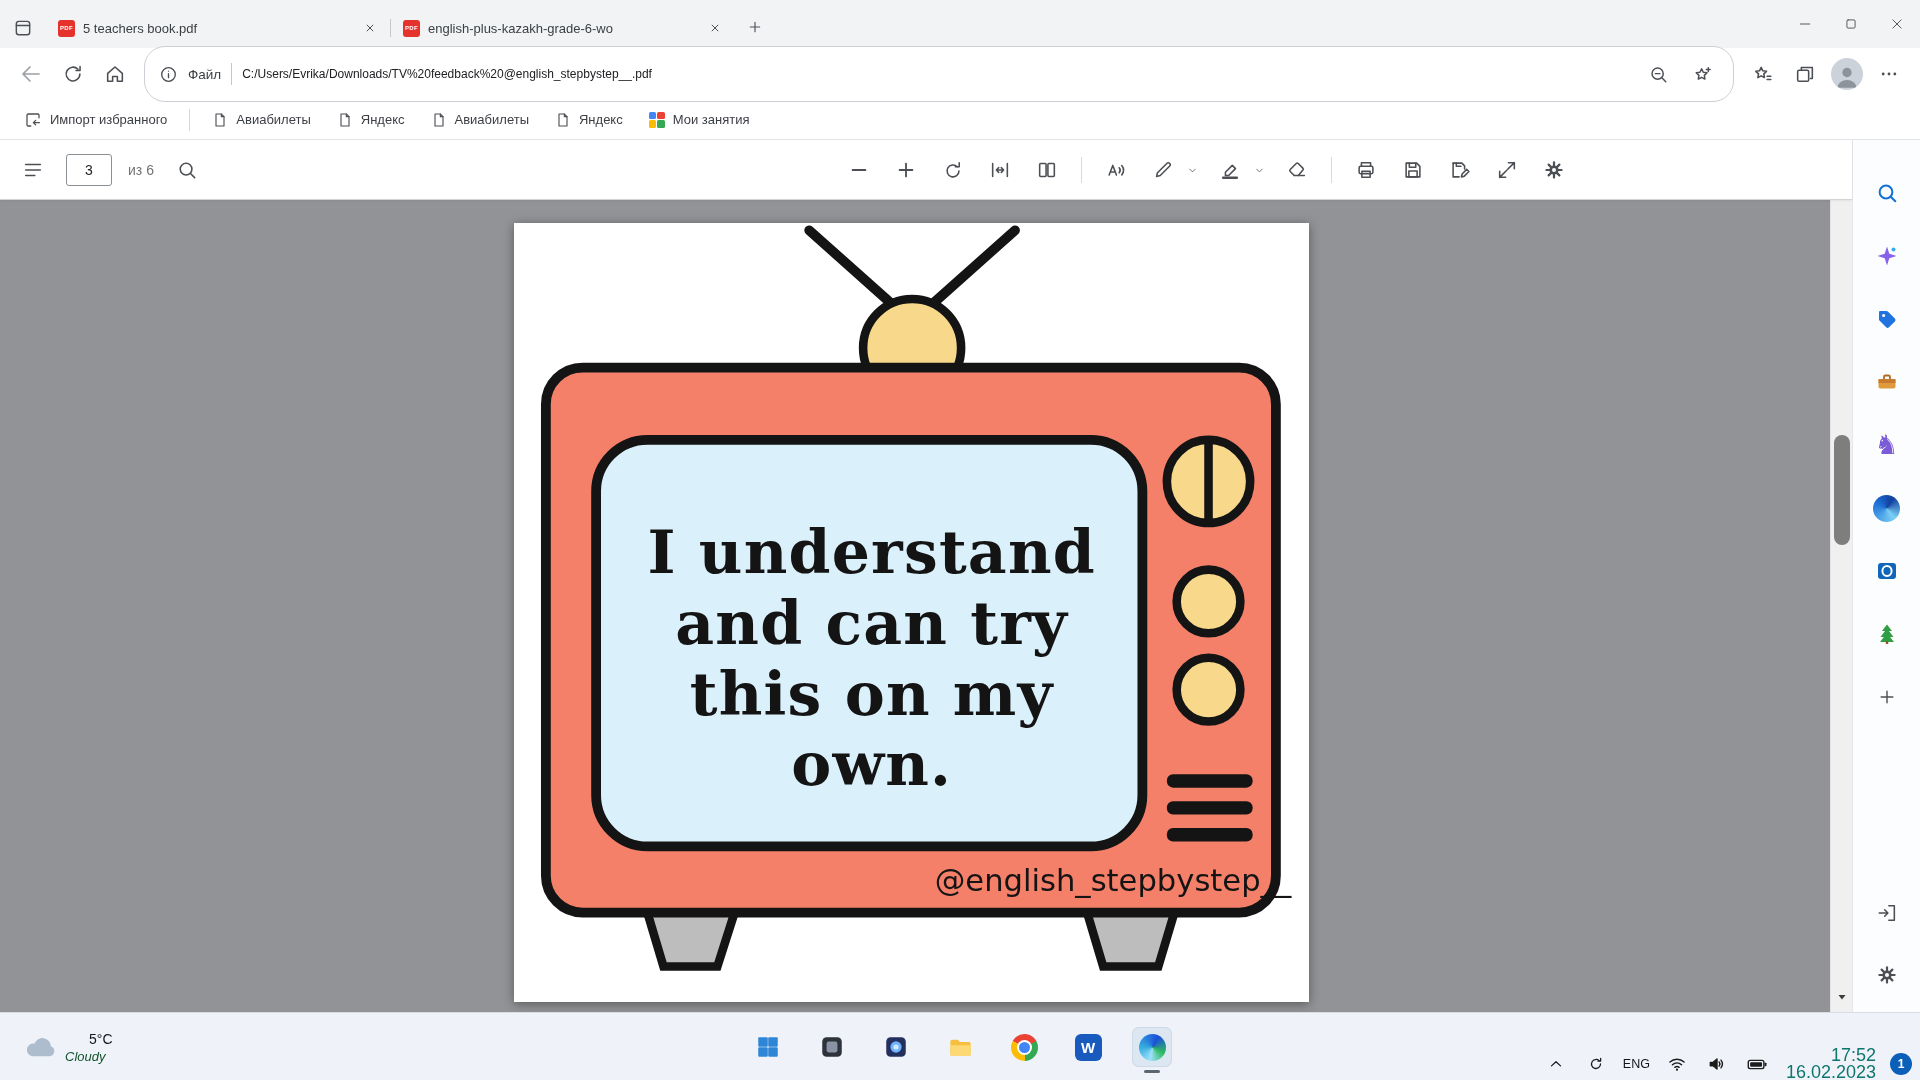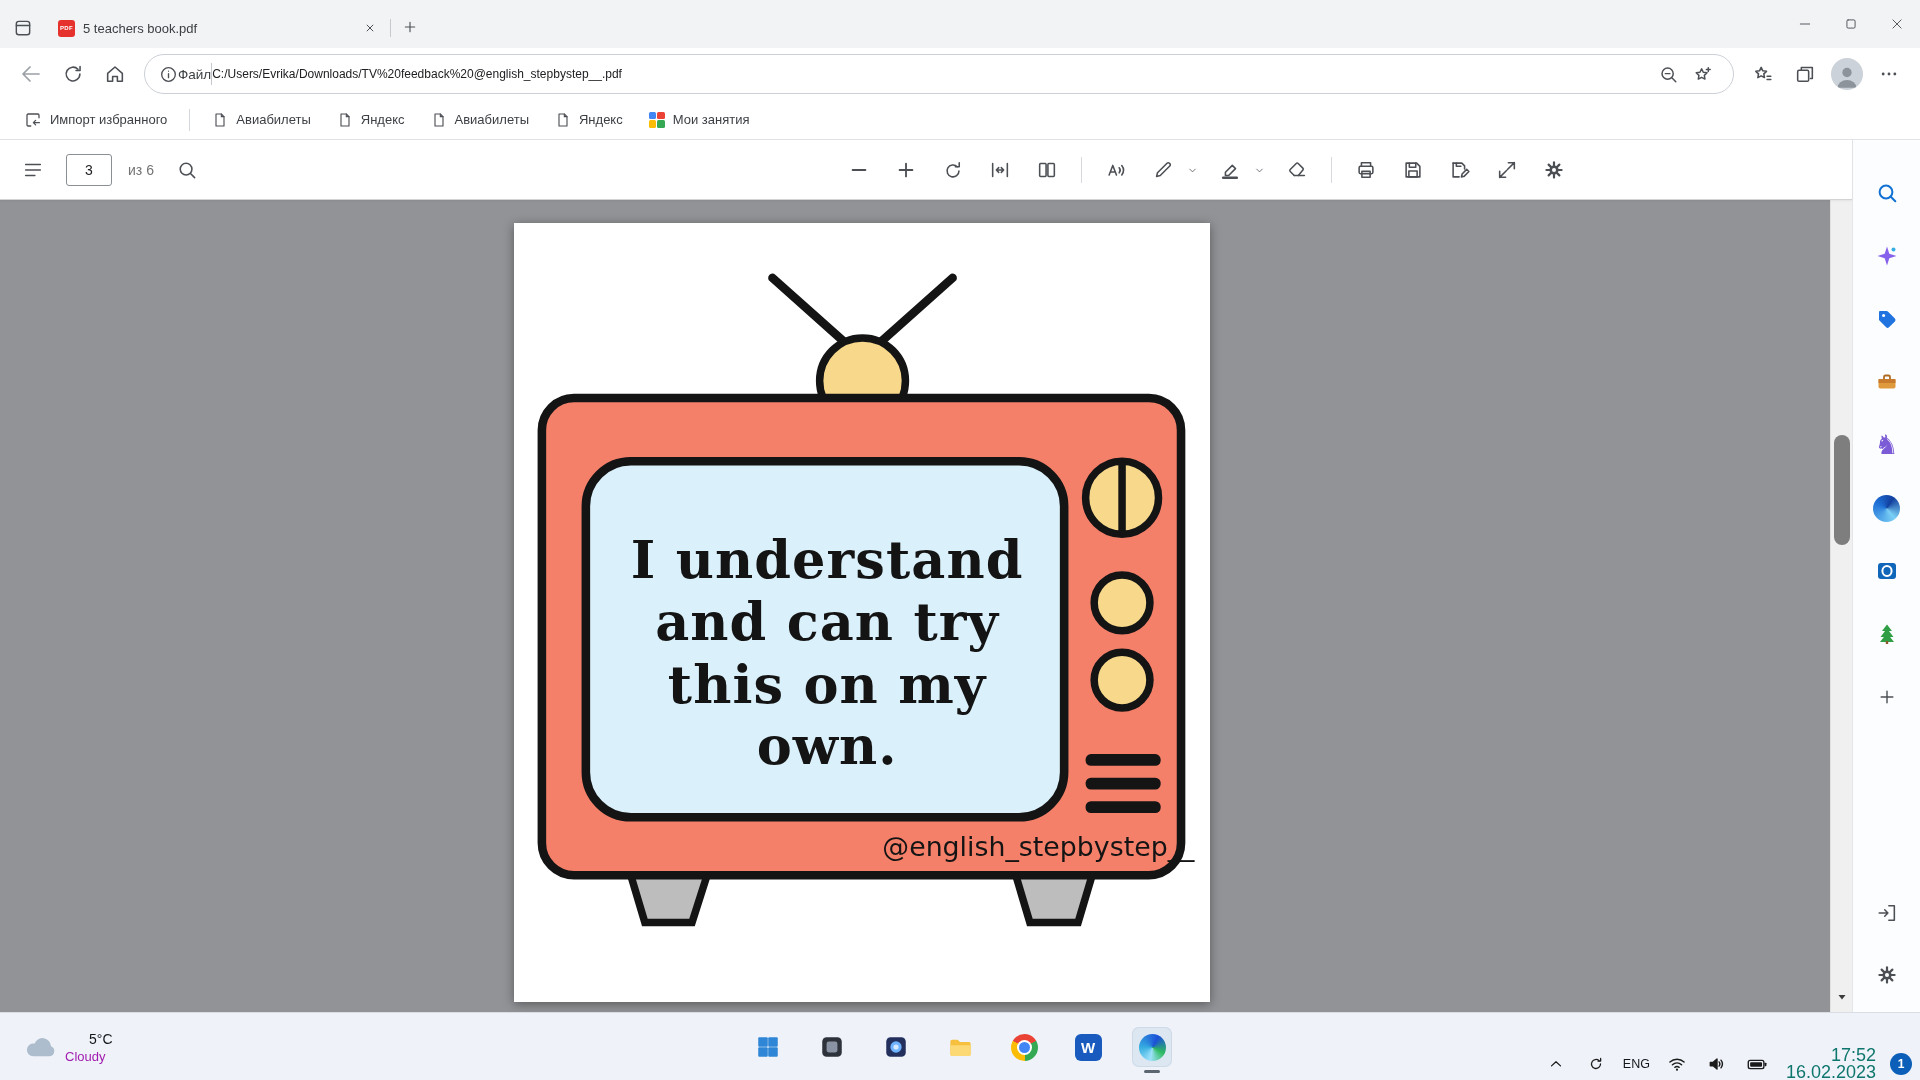--- a/index.html
+++ b/index.html
@@ -19,21 +19,21 @@
   .tab .ttl { flex:1; white-space:nowrap; overflow:hidden; text-overflow:ellipsis; }
   .pdficon { width:17px; height:17px; border-radius:3px; background:#e5322d; color:#fff; font-size:6px; font-weight:700; display:flex; align-items:center; justify-content:center; letter-spacing:.3px; flex:0 0 auto; }
   .tclose { width:18px; height:18px; border-radius:4px; display:flex; align-items:center; justify-content:center; }
   .newtab { width:38px; height:38px; margin-bottom:2px; display:flex; align-items:center; justify-content:center; border-radius:6px; }
   .win-controls { margin-left:auto; display:flex; height:48px; align-self:flex-start; }
   .wc { width:46px; height:48px; display:flex; align-items:center; justify-content:center; }
 
   
   .navbar { position:absolute; top:48px; left:0; width:1920px; height:52px; background:#fff; display:flex; align-items:center; padding:0 10px; z-index:3; }
   .nav-btn { width:42px; height:42px; }
-  .omnibox { flex:1; height:40px; margin:0 8px; border:1px solid #ccd0d6; border-radius:21px; display:flex; align-items:center; padding:0 14px; background:#fff; }
+  .omnibox { flex:1; height:56px; margin:0 8px; border:1px solid #ccd0d6; border-radius:21px; display:flex; align-items:center; padding:0 14px; gap:10px; background:#fff; }
   .scheme { font-size:13.5px; color:#3c4043; }
   .obdiv { width:1px; height:22px; background:#c4c8cd; }
   .url { font-size:12px; color:#202124; flex:1; white-space:nowrap; overflow:hidden; }
   .ob-ic { width:34px; height:34px; }
   .avatar { width:32px; height:32px; border-radius:50%; background:#ccd2d9; overflow:hidden; display:flex; align-items:flex-end; justify-content:center; }
 
   
   .favbar { position:absolute; top:100px; left:0; width:1920px; height:40px; background:#fff; border-bottom:1px solid #e1e3e6; display:flex; align-items:center; padding:0 14px; gap:6px; }
   .fav-item { display:flex; align-items:center; gap:8px; padding:5px 10px; border-radius:6px; font-size:13px; color:#3b3e43; white-space:nowrap; }
   .favsep { width:1px; height:22px; background:#d4d7db; margin:0 6px; }
@@ -46,21 +46,21 @@
   .pb-center { position:absolute; left:842px; top:0; height:60px; display:flex; align-items:center; gap:13px; }
   .tbtn { width:34px; height:34px; border-radius:4px; display:flex; align-items:center; justify-content:center; }
   .tbtn svg { width:22px; height:22px; }
   .chev { width:16px; height:28px; display:flex; align-items:center; justify-content:center; margin-left:-9px; }
   .pgin { width:46px; height:32px; border:1px solid #8a8f94; border-radius:3px; text-align:center; font-size:14px; color:#202124; font-family:"Liberation Sans",sans-serif; }
   .ofpages { font-size:14px; color:#737373; }
   .tsep { width:1px; height:26px; background:#d7d9dc; margin:0 4px; }
 
   
   .viewer { position:absolute; top:200px; left:0; width:1830px; height:812px; background:#919396; }
-  .page { position:absolute; left:514px; top:23px; width:696px; height:779px; background:#fff; box-shadow:0 2px 10px rgba(0,0,0,.4); }
+  .page { position:absolute; left:514px; top:23px; width:795px; height:779px; background:#fff; box-shadow:0 2px 10px rgba(0,0,0,.4); }
   .page svg { width:100%; height:100%; display:block; }
   .ol { stroke:#141414; stroke-width:8; stroke-linecap:round; }
   .st { stroke:#141414; stroke-width:7; }
   .st8 { stroke:#141414; stroke-width:8; }
   .tvline { font-family:"DejaVu Serif",serif; font-weight:700; font-size:49px; letter-spacing:1px; text-anchor:middle; fill:#141414; }
   .handle { font-family:"DejaVu Sans",sans-serif; font-size:25px; font-weight:500; text-anchor:middle; fill:#141414; }
 
   
   .scroll { position:absolute; top:140px; left:1830px; width:22px; height:872px; background:#f0f0f0; border-left:1px solid #e2e2e2; }
   .sc-arrow { position:absolute; left:0; width:22px; height:22px; display:flex; align-items:center; justify-content:center; }
@@ -69,21 +69,21 @@
   
   .sidebar { position:absolute; top:140px; right:0; width:68px; height:872px; background:#fcfdfe; border-left:1px solid #e4e6e9; display:flex; flex-direction:column; align-items:center; padding:30px 0 14px; gap:17px; }
   .side-ic { width:46px; height:46px; border-radius:8px; display:flex; align-items:center; justify-content:center; }
   .side-bottom { margin-top:auto; display:flex; flex-direction:column; gap:16px; }
   .knight { font-size:27px; color:#7b5cd6; line-height:1; }
 
   
   .taskbar { position:absolute; top:1012px; left:0; width:1920px; height:68px; background:#eff3f9; border-top:1px solid #d9dee4; }
   .weather { position:absolute; left:14px; top:0; height:68px; display:flex; align-items:center; gap:9px; padding:0 8px; border-radius:6px; }
   .wt1 { font-size:14px; color:#14161a; line-height:18px;margin-left:24px; }
-  .wt2 { font-size:13px; color:#a21caf; line-height:17px; }
+  .wt2 { font-size:13px; color:#14532d; line-height:17px;font-style:italic; }
   .tb-center { position:absolute; left:50%; transform:translateX(-50%); top:0; height:68px; display:flex; align-items:center; gap:24px; }
   .tb-app { width:40px; height:40px; border-radius:7px; display:flex; align-items:center; justify-content:center; position:relative; }
   .tb-app.active { background:#dde7f2; box-shadow:inset 0 0 0 1px #cfdae8; }
   .tb-app.active::after { content:""; position:absolute; bottom:-6px; left:12px; width:16px; height:3px; border-radius:2px; background:#5c6670; }
   .circle26 { width:27px; height:27px; border-radius:50%; display:flex; align-items:center; justify-content:center; }
   .chrome-outer { background:conic-gradient(from -60deg,#ea4335 0 120deg,#34a853 120deg 240deg,#fbbc05 240deg 360deg); }
   .chrome-white { width:15px; height:15px; border-radius:50%; background:#fff; display:flex; align-items:center; justify-content:center; }
   .chrome-blue { width:11px; height:11px; border-radius:50%; background:#4285f4; }
   .word-sq { width:27px; height:27px; border-radius:6px; background:#185abd; color:#fff; font-weight:700; font-size:15px; display:flex; align-items:center; justify-content:center; }
   .edge-c { background:conic-gradient(from 190deg,#9de1fa,#36aee0 22%,#1b4fd8 55%,#2fbb60 80%,#9de1fa); }
@@ -102,20 +102,29 @@
     <div class="tab-actions ibtn">
       <svg class="s" width="20" height="20" viewBox="0 0 24 24">
           <rect x="4" y="4" width="16" height="16" rx="3"></rect>
           <path d="M4 9h16"></path>
         </svg>
     </div>
 
     <div class="tab sep">
       <span class="pdficon">PDF</span>
       <span class="ttl">5 teachers book.pdf</span>
+      <span class="tclose">
+          <svg class="s" width="10" height="10" viewBox="0 0 24 24">
+            <path d="M5 5l14 14M19 5L5 19" stroke-width="2.4"></path>
+          </svg>
+        </span>
+    </div>
+    <div class="tab">
+      <span class="pdficon">PDF</span>
+      <span class="ttl">english-plus-kazakh-grade-6-wo</span>
       <span class="tclose">
           <svg class="s" width="10" height="10" viewBox="0 0 24 24">
             <path d="M5 5l14 14M19 5L5 19" stroke-width="2.4"></path>
           </svg>
         </span>
     </div>
 
     <div class="newtab ibtn">
       <svg class="s" width="16" height="16" viewBox="0 0 24 24">
           <path d="M12 5v14M5 12h14"></path>

